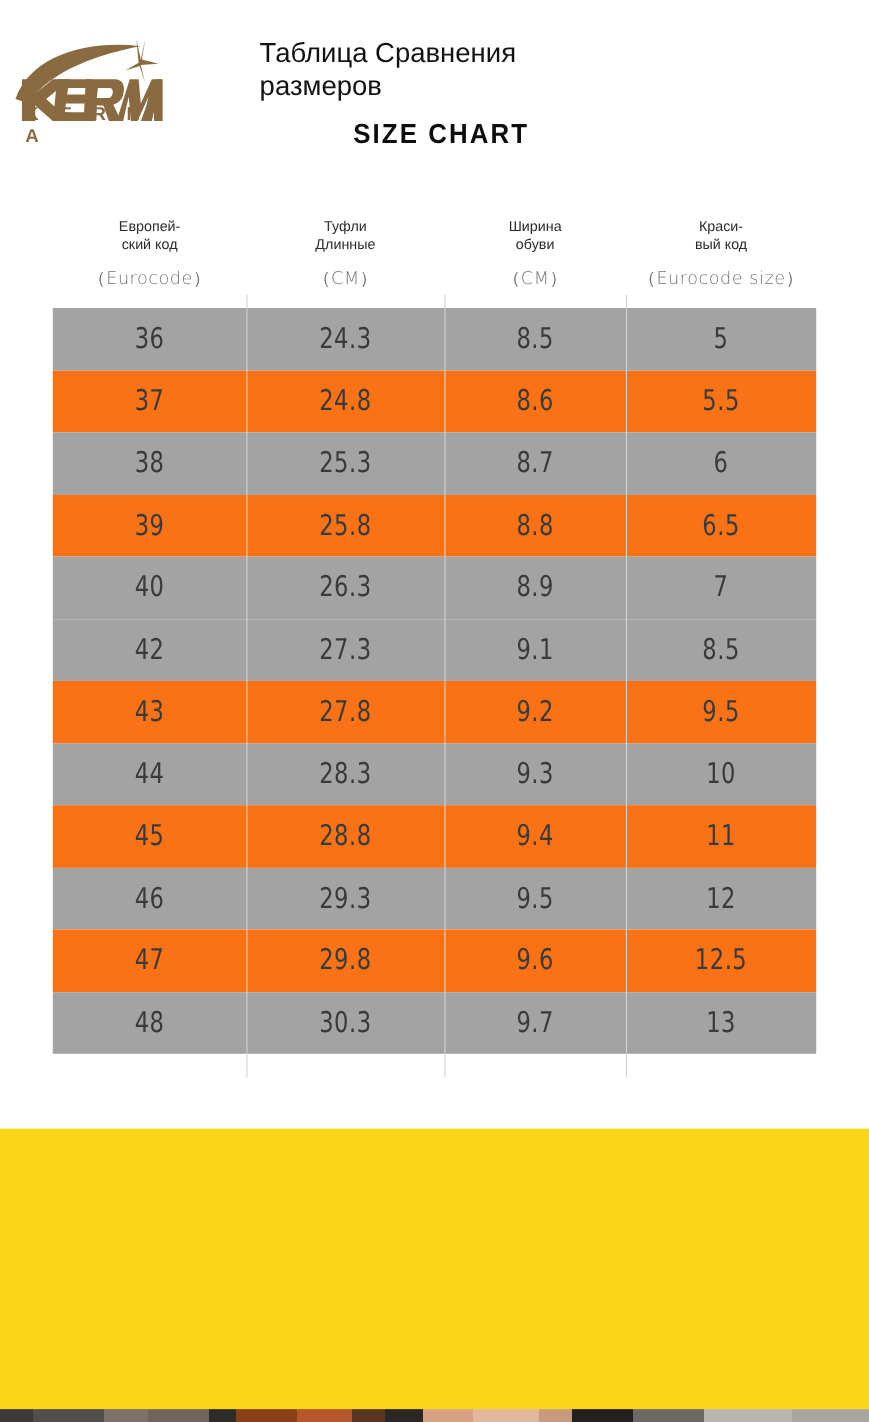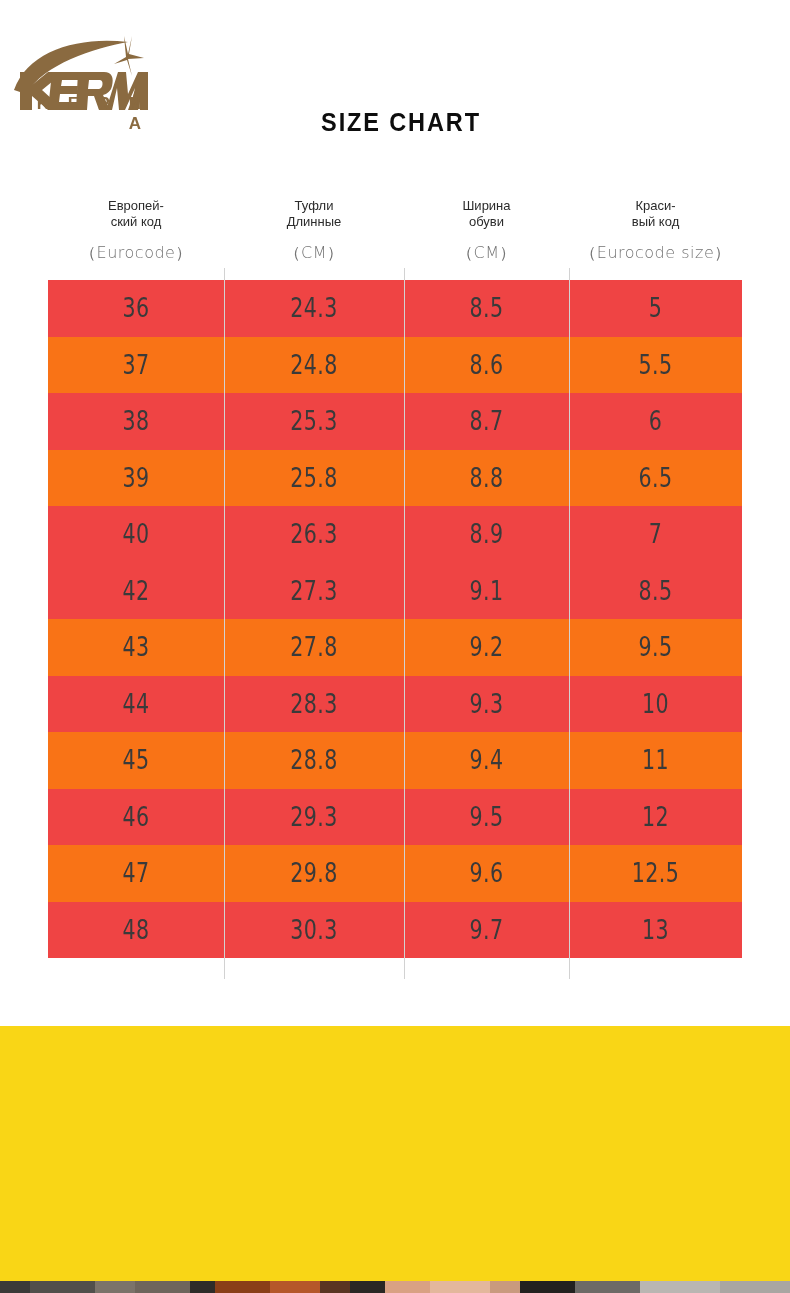--- a/index.html
+++ b/index.html
@@ -27,24 +27,24 @@
   #brand-logo {
     position: absolute;
     left: 8px;
     top: 28px;
     width: 140px;
     height: 88px;
   }
   #brand-logo svg { display: block; }
   #brand-wordmark {
     position: absolute;
-    left: 8px;
+    left: 23px;
     top: 94px;
     width: 140px;
-    text-align: right;
+    text-align: left;
     font-size: 17px;
     font-weight: 700;
     letter-spacing: 7px;
     color: #8a6a40;
     font-family: "Liberation Sans", sans-serif;
   }
 
   #page-title {
     position: absolute;
     left: 236px;
@@ -107,21 +107,21 @@
 
   .tbody { width: 694px; }
 
   .trow {
     display: flex;
     width: 694px;
     height: 56.5px;
     align-items: center;
     position: relative;
   }
-  .trow.odd  { background: #ef4444; }
+  .trow.odd  { background: #a3a3a3; }
   .trow.even { background: #f97316; }
 
   .td {
     box-sizing: border-box;
     text-align: center;
     font-size: 26px;
     color: #3a3a3a;
     font-family: "DejaVu Sans Condensed", "Liberation Sans Narrow", "Liberation Sans", sans-serif;
     font-weight: 400;
     letter-spacing: 0.5px;
@@ -210,20 +210,21 @@
 
       <path d="M70 44 L96 44 C104 44 106 50 104 58 C103 63 99 66 95 67 L102 82 L91 82 L86 68 L80 68 L79 82 L68 82 Z M81 52 L80 61 L91 61 C95 61 96 52 92 52 Z" fill="#8a6a40"></path>
 
       <path d="M98 82 L110 44 L118 44 L120 66 L130 44 L139 44 L130 82 L122 82 L127 60 L117 82 L111 82 L109 60 L104 82 Z" fill="#8a6a40"></path>
 
       <path d="M120 82 L134 44 L140 44 L140 82 L132 82 L132 74 L127 74 L124 82 Z M130 66 L132 57 L132 66 Z" fill="#8a6a40"></path>
     </svg>
   </div>
   <div id="brand-wordmark">K E R N A</div>
 
+  <div id="page-title">Таблица Сравнения размеров</div>
   <div id="size-chart-sub">SIZE CHART</div>
 </div>
 
 <div id="size-table">
 
   <div class="thead">
     <div class="th c0">
       <div class="th-ru">Европей-
 ский код</div>
       <div class="th-en">（Eurocode）</div>

